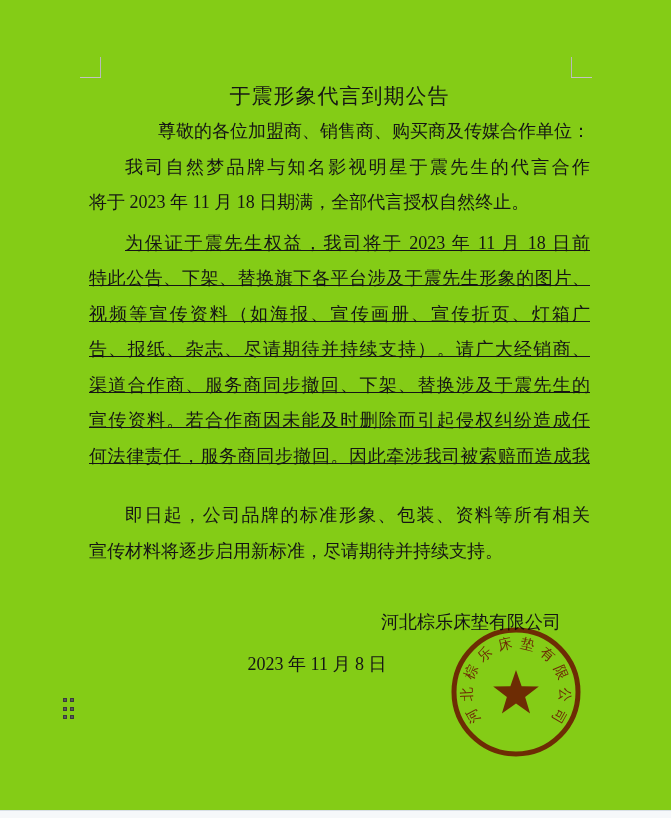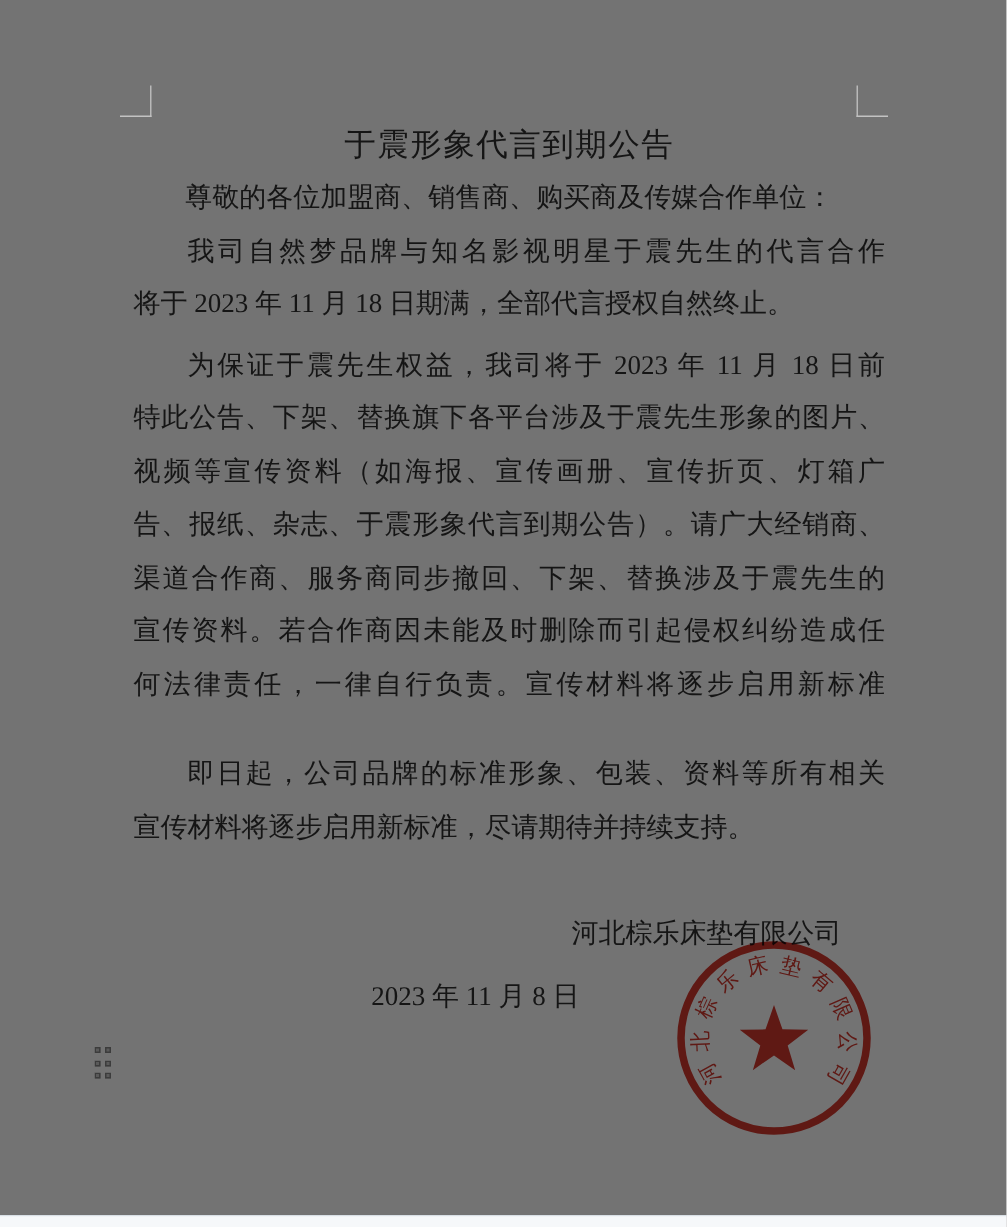--- a/index.html
+++ b/index.html
@@ -2,21 +2,21 @@
 <html><head>
 <meta charset="utf-8">
 <style>
   html,body{margin:0;padding:0;}
   body{
     width:671px;height:818px;position:relative;overflow:hidden;
     background:#ffffff;
     font-family:"Liberation Serif","DejaVu Serif",serif;
     color:#151515;
   }
-  .page{position:absolute;left:0;top:0;width:671px;height:810px;background:#737373;}
+  .page{position:absolute;left:0;top:0;width:671px;height:810px;background:#84cc16;}
   
   .crop{position:absolute;}
   .crop .v{position:absolute;width:1px;height:21px;background:#b9b9b9;}
   .crop .h{position:absolute;height:1px;width:21px;background:#c3c3c3;}
   .crop-tl .v{left:20px;top:0;}
   .crop-tl .h{left:0;top:20px;}
   .crop-tr .v{left:0;top:0;}
   .crop-tr .h{left:0;top:20px;}
   
   .content{
@@ -24,22 +24,22 @@
     font-size:18px;line-height:35.5px;
     letter-spacing:0;
   }
   .title{
     font-size:21px;line-height:36px;text-align:center;
     letter-spacing:1px;
   }
   .ln{text-align:justify;text-align-last:justify;white-space:nowrap;}
   .ln.lnlast{text-align-last:left;}
   .ln.ind{text-indent:2em;}
-  .plain{text-align:center;white-space:nowrap;}
-  .p-gap1{margin-top:5px;}
+  .plain{text-align:right;white-space:nowrap;}
+  .p-gap1{margin-top:5px;text-decoration:underline;}
   .p-gap2{margin-top:24px;}
   .spacer{height:35.5px;}
   .sig{ text-align:right;padding-right:29px;white-space:nowrap;}
   .sigdate{text-align:center;padding-right:45px;white-space:nowrap;margin-top:7px;}
   
   .seal{
     position:absolute;left:446px;top:622px;width:140px;height:140px;
     mix-blend-mode:multiply;opacity:.95;pointer-events:none;
   }
   
@@ -74,24 +74,24 @@
 
     <div>
       <div class="ln ind">我司自然梦品牌与知名影视明星于震先生的代言合作</div>
       <div class="ln lnlast">将于 2023 年 11 月 18 日期满，全部代言授权自然终止。</div>
     </div>
 
     <div class="p-gap1">
       <div class="ln ind">为保证于震先生权益，我司将于 2023 年 11 月 18 日前</div>
       <div class="ln">特此公告、下架、替换旗下各平台涉及于震先生形象的图片、</div>
       <div class="ln">视频等宣传资料（如海报、宣传画册、宣传折页、灯箱广</div>
-      <div class="ln">告、报纸、杂志、于震形象代言到期公告）。请广大经销商、</div>
+      <div class="ln">告、报纸、杂志、尽请期待并持续支持）。请广大经销商、</div>
       <div class="ln">渠道合作商、服务商同步撤回、下架、替换涉及于震先生的</div>
       <div class="ln">宣传资料。若合作商因未能及时删除而引起侵权纠纷造成任</div>
-      <div class="ln">何法律责任，一律自行负责。宣传材料将逐步启用新标准</div>
+      <div class="ln">何法律责任，服务商同步撤回。因此牵涉我司被索赔而造成我</div>
     </div>
 
     <div class="p-gap2">
       <div class="ln ind">即日起，公司品牌的标准形象、包装、资料等所有相关</div>
       <div class="ln lnlast">宣传材料将逐步启用新标准，尽请期待并持续支持。</div>
     </div>
 
     <div class="spacer"></div>
 
 

